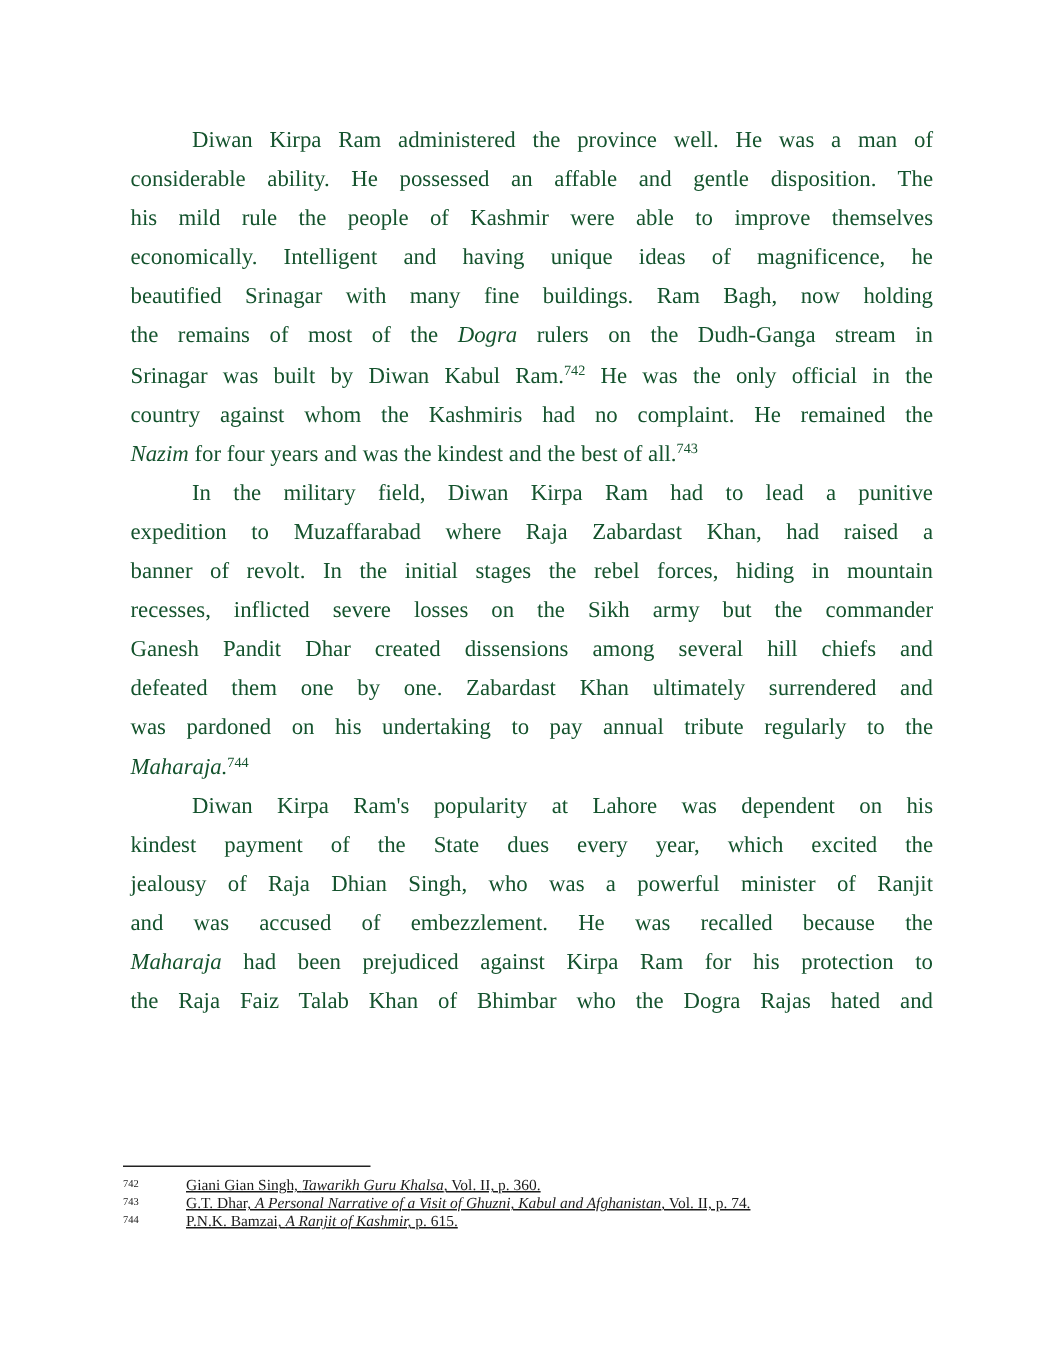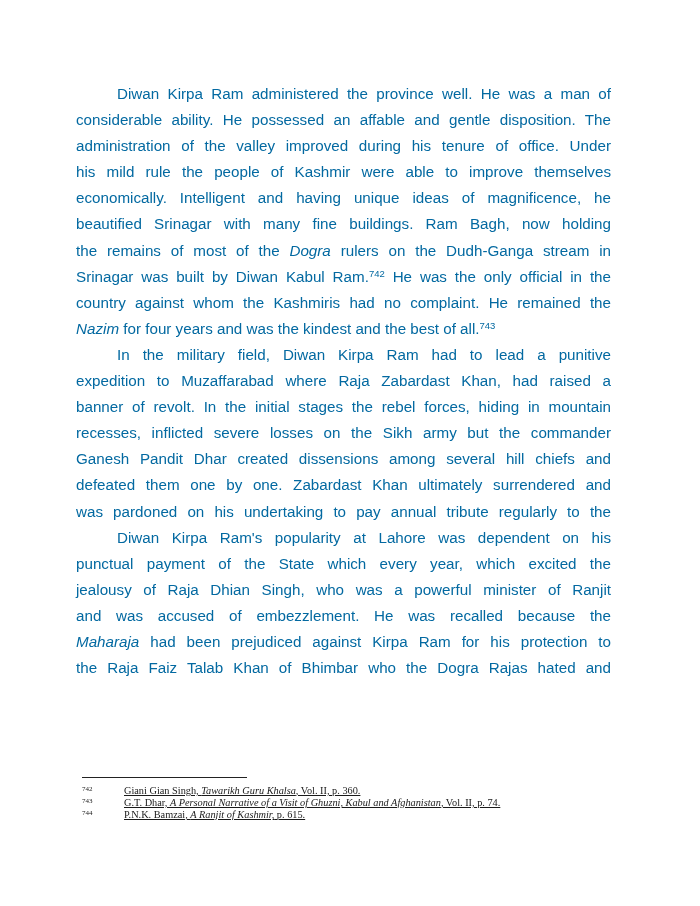--- a/index.html
+++ b/index.html
@@ -1,61 +1,61 @@
 <!DOCTYPE html>
 <html><head>
 <meta charset="utf-8">
 <style>
   html, body { margin: 0; padding: 0; background: #ffffff; }
   body { width: 700px; height: 906px; position: relative; overflow: hidden; }
-  .page { position: absolute; left: 76px; top: 81px; width: 535px;
-          font-family: Liberation Sans, sans-serif; color: #0369a1; }
+  .page { position: absolute; left: 87px; top: 81px; width: 535px;
+          font-family: Liberation Serif, serif; color: #14532d; }
   .line { display: block; height: 26.1px; line-height: 26.1px; font-size: 15.2px;
           text-align: justify; text-align-last: justify; white-space: nowrap; overflow: visible; }
   .line.last { text-align-last: left; }
   .line.indent { padding-left: 41px; }
   .line > span { white-space: normal; }
   i { font-style: italic; }
   sup { font-size: 9.5px; vertical-align: 5px; line-height: 0; }
   .fnrule { position: absolute; left: 82px; top: 777px; width: 165px; height: 1px; background: #222; }
   .fn { position: absolute; left: 82px; width: 560px; font-family: "Liberation Serif", "DejaVu Serif", serif;
         font-size: 10.3px; color: #1a1a1a; line-height: 12px; }
   .fn .num { position: absolute; left: 0; top: -2px; font-size: 7px; }
   .fn .txt { position: absolute; left: 42px; top: 0; white-space: nowrap; text-decoration: underline; }
 </style>
 </head>
 <body>
 
 <div class="page">
   <div>
     <div class="line indent"><span>Diwan Kirpa Ram administered the province well. He was a man of</span></div>
     <div class="line"><span>considerable ability. He possessed an affable and gentle disposition. The</span></div>
-    <div class="line"><span>administration of the valley improved during his tenure of office. Under</span></div>
     <div class="line"><span>his mild rule the people of Kashmir were able to improve themselves</span></div>
     <div class="line"><span>economically. Intelligent and having unique ideas of magnificence, he</span></div>
     <div class="line"><span>beautified Srinagar with many fine buildings. Ram Bagh, now holding</span></div>
     <div class="line"><span><span>the remains of most of the </span><i>Dogra</i><span> rulers on the Dudh-Ganga stream in</span></span></div>
     <div class="line"><span><span>Srinagar was built by Diwan Kabul Ram.</span><sup>742</sup><span> He was the only official in the</span></span></div>
     <div class="line"><span>country against whom the Kashmiris had no complaint. He remained the</span></div>
     <div class="line last"><span><i>Nazim</i><span> for four years and was the kindest and the best of all.</span><sup>743</sup></span></div>
   </div>
 
   <div>
     <div class="line indent"><span>In the military field, Diwan Kirpa Ram had to lead a punitive</span></div>
     <div class="line"><span>expedition to Muzaffarabad where Raja Zabardast Khan, had raised a</span></div>
     <div class="line"><span>banner of revolt. In the initial stages the rebel forces, hiding in mountain</span></div>
     <div class="line"><span>recesses, inflicted severe losses on the Sikh army but the commander</span></div>
     <div class="line"><span>Ganesh Pandit Dhar created dissensions among several hill chiefs and</span></div>
     <div class="line"><span>defeated them one by one. Zabardast Khan ultimately surrendered and</span></div>
     <div class="line"><span>was pardoned on his undertaking to pay annual tribute regularly to the</span></div>
+    <div class="line last"><span><i>Maharaja.</i><sup>744</sup></span></div>
   </div>
 
   <div>
     <div class="line indent"><span>Diwan Kirpa Ram's popularity at Lahore was dependent on his</span></div>
-    <div class="line"><span>punctual payment of the State which every year, which excited the</span></div>
+    <div class="line"><span>kindest payment of the State dues every year, which excited the</span></div>
     <div class="line"><span>jealousy of Raja Dhian Singh, who was a powerful minister of Ranjit</span></div>
     <div class="line"><span>and was accused of embezzlement. He was recalled because the</span></div>
     <div class="line"><span><i>Maharaja</i><span> had been prejudiced against Kirpa Ram for his protection to</span></span></div>
     <div class="line"><span>the Raja Faiz Talab Khan of Bhimbar who the Dogra Rajas hated and</span></div>
   </div>
 </div>
 
 <div class="fnrule"></div>
 
 <div class="fn" style="top:785px;">

